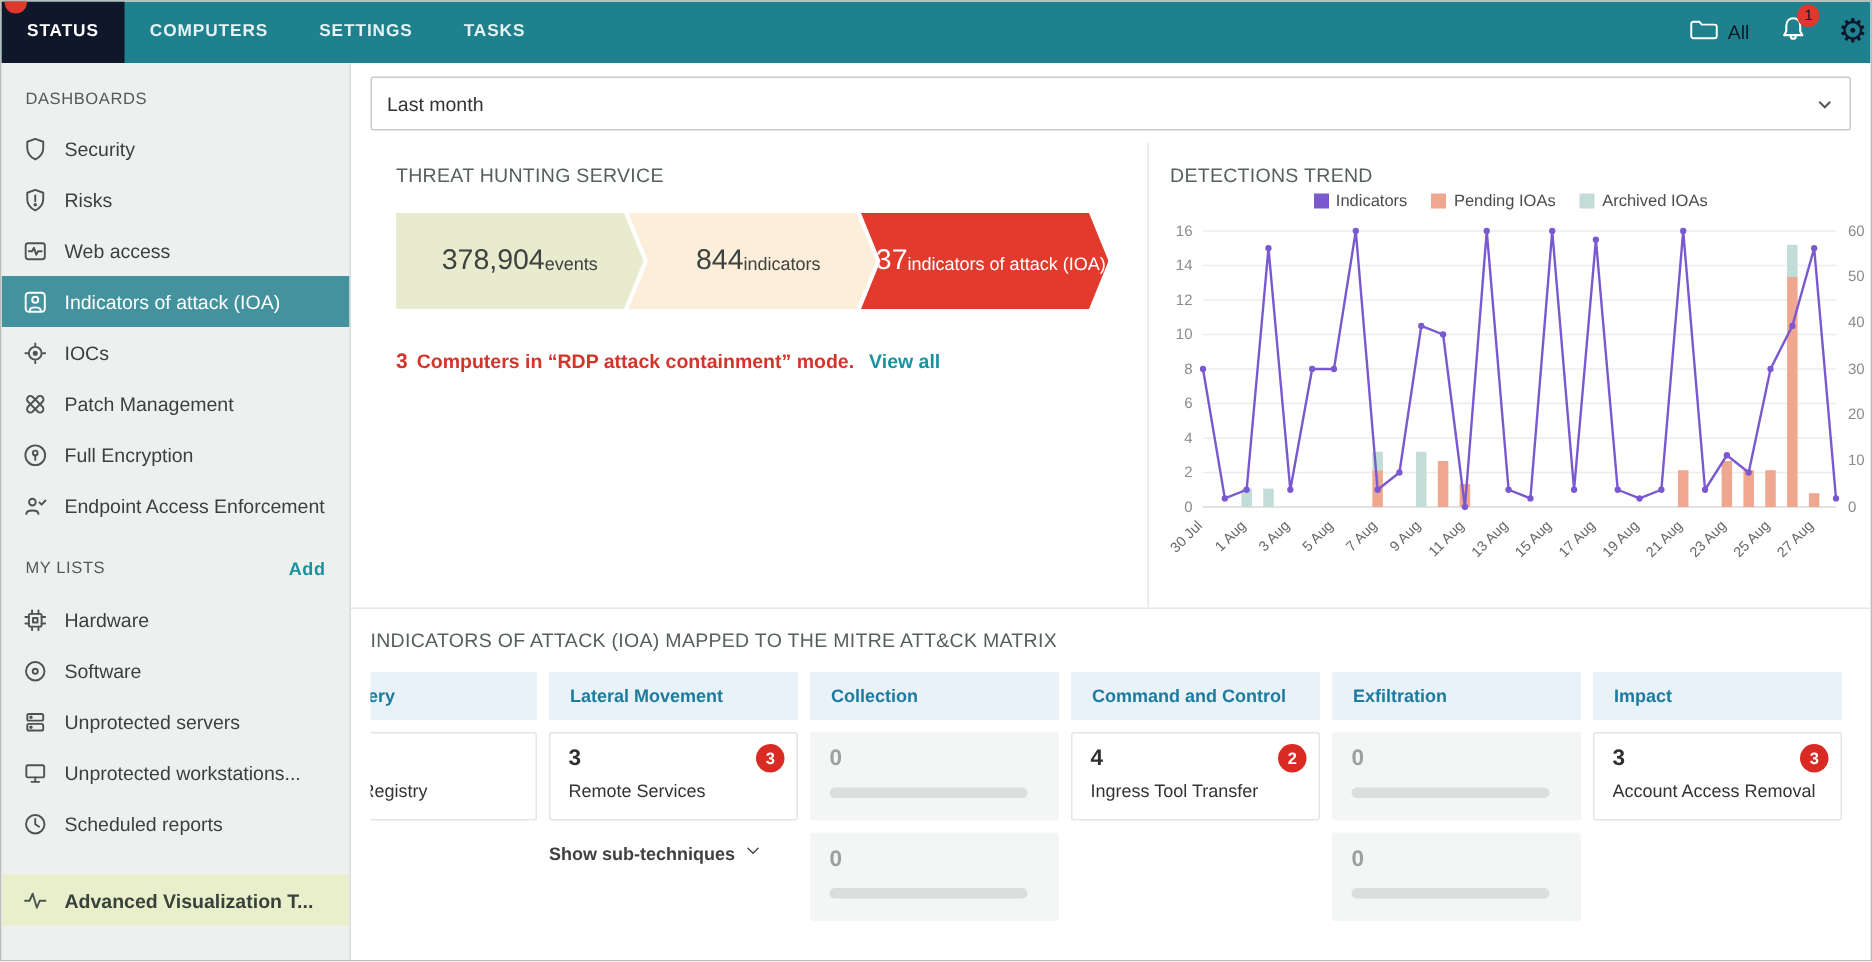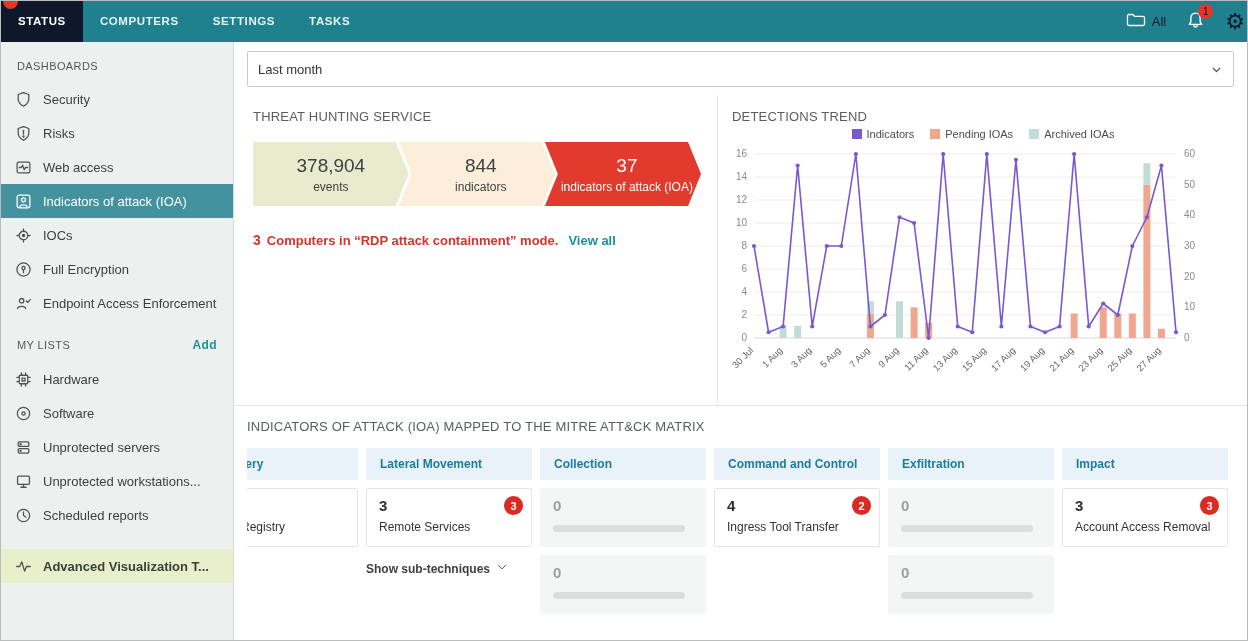--- a/index.html
+++ b/index.html
@@ -29,26 +29,26 @@
   .side-item{display:flex;align-items:center;gap:11px;height:34px;padding:0 14px;font-size:13px;color:#3a403d;cursor:pointer;white-space:nowrap;overflow:hidden;}
   .side-item .icon{display:flex;color:#4d5451;flex:none;}
   .side-item.selected{background:#43929e;color:#fff;}
   .side-item.selected .icon{color:#fff;}
   .side-item.highlight{background:#e9eecb;font-weight:bold;margin-top:17px;color:#39413b;}
   .main{flex:1;display:flex;flex-direction:column;background:#fff;overflow:hidden;}
   .filter-row{padding:9px 13px 8px 13px;}
   .select{height:30px;border:1px solid #c6cbc9;border-radius:2px;display:flex;align-items:center;justify-content:space-between;padding:17px 10px;font-size:13px;color:#333;background:#fff;cursor:pointer;}
   .caret{display:flex;color:#555;}
   .panels-row{display:flex;height:311px;border-bottom:1px solid #e4e7e5;}
-  .threat-panel{width:484px;flex:none;border-right:1px solid #e4e7e5;padding:14px 16px 0 19px;}
+  .threat-panel{width:532px;flex:none;border-right:1px solid #e4e7e5;padding:14px 16px 0 30px;}
   .trend-panel{flex:1;padding:14px 13px 0 14px;overflow:hidden;}
   .ptitle{margin:0;font-size:13px;font-weight:normal;color:#565f5b;letter-spacing:.2px;}
   
   .banner{display:flex;margin-top:18px;}
-  .seg{width:165px;height:64px;display:flex;flex-direction:column;align-items:center;justify-content:center;cursor:pointer;}
+  .seg{width:165px;height:64px;display:flex;align-items:center;justify-content:center;cursor:pointer;}
   .seg .segv{font-size:19px;color:#3d4340;}
   .seg .segl{font-size:12px;color:#3d4340;margin-top:3px;}
   .seg.first{clip-path:polygon(0 0,calc(100% - 13px) 0,100% 50%,calc(100% - 13px) 100%,0 100%);}
   .seg.mid,.seg.last{clip-path:polygon(0 0,calc(100% - 13px) 0,100% 50%,calc(100% - 13px) 100%,0 100%,13px 50%);margin-left:-10px;padding-left:8px;}
   .seg.last .segv,.seg.last .segl{color:#fff;}
   .alert{margin-top:26px;font-size:13px;font-weight:bold;color:#d6332a;display:flex;align-items:baseline;gap:6px;}
   .acount{font-size:14px;}
   .alink{color:#18929e;cursor:pointer;margin-left:4px;text-decoration:none;}
   
   .legend{display:flex;justify-content:center;align-items:center;gap:16px;margin-top:4px;font-size:11px;color:#4c4c4c;}
@@ -151,20 +151,31 @@
         </div>
         <div class="side-item">
           <span class="icon">
             <svg width="17" height="17" viewBox="0 0 16 16" fill="none" stroke="currentColor" stroke-width="1.2" stroke-linecap="round" stroke-linejoin="round">
               <circle cx="8" cy="8" r="4"></circle>
               <circle cx="8" cy="8" r="1" fill="currentColor"></circle>
               <path d="M8 1.8 V3.2 M8 12.8 V14.2 M1.8 8 H3.2 M12.8 8 H14.2"></path>
             </svg>
           </span>
           <span class="side-label">IOCs</span>
+        </div>
+        <div class="side-item">
+          <span class="icon">
+            <svg width="17" height="17" viewBox="0 0 16 16" fill="none" stroke="currentColor" stroke-width="1.2" stroke-linecap="round" stroke-linejoin="round">
+              <g transform="rotate(45 8 8)">
+                <rect x="5.9" y="1.6" width="4.2" height="12.8" rx="2.1"></rect>
+                <rect x="1.6" y="5.9" width="12.8" height="4.2" rx="2.1"></rect>
+              </g>
+            </svg>
+          </span>
+          <span class="side-label">Patch Management</span>
         </div>
         <div class="side-item">
           <span class="icon">
             <svg width="17" height="17" viewBox="0 0 16 16" fill="none" stroke="currentColor" stroke-width="1.2" stroke-linecap="round" stroke-linejoin="round">
               <circle cx="8" cy="8" r="6.2"></circle>
               <circle cx="8" cy="6.6" r="1.5"></circle>
               <path d="M8 8.1 V11"></path>
             </svg>
           </span>
           <span class="side-label">Full Encryption</span>

